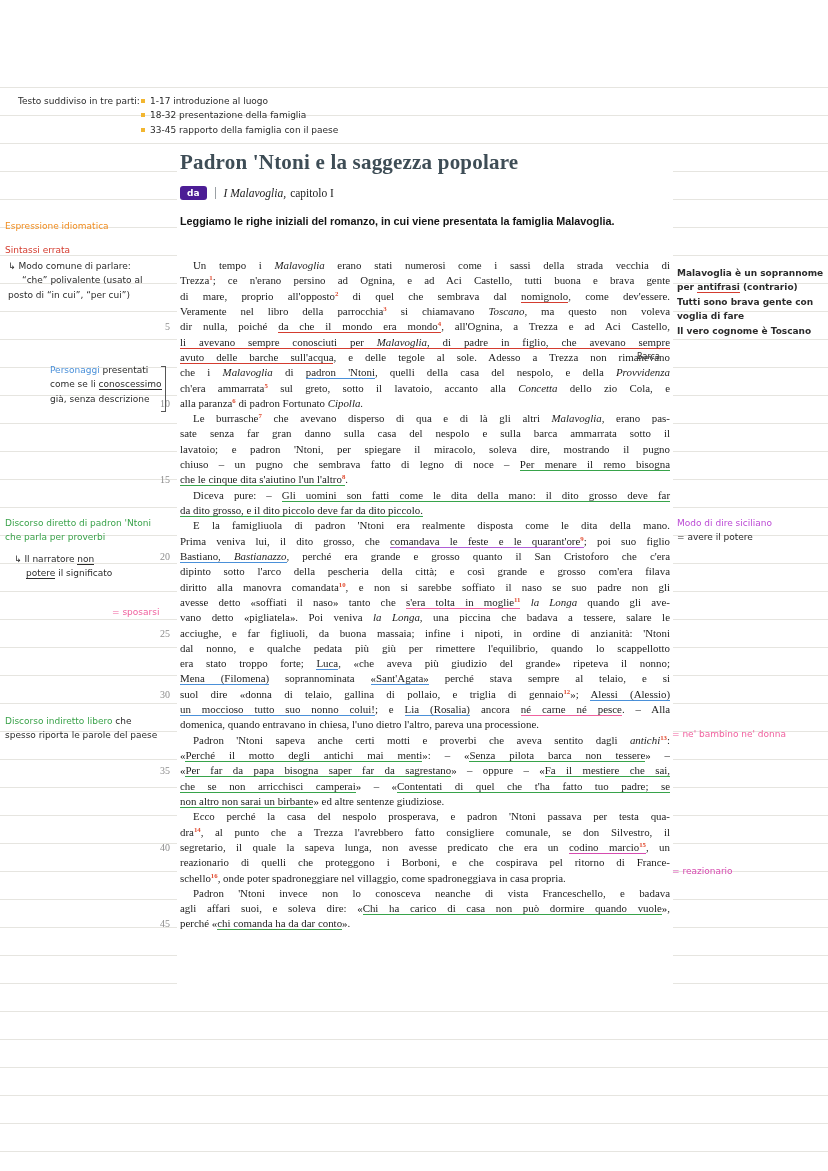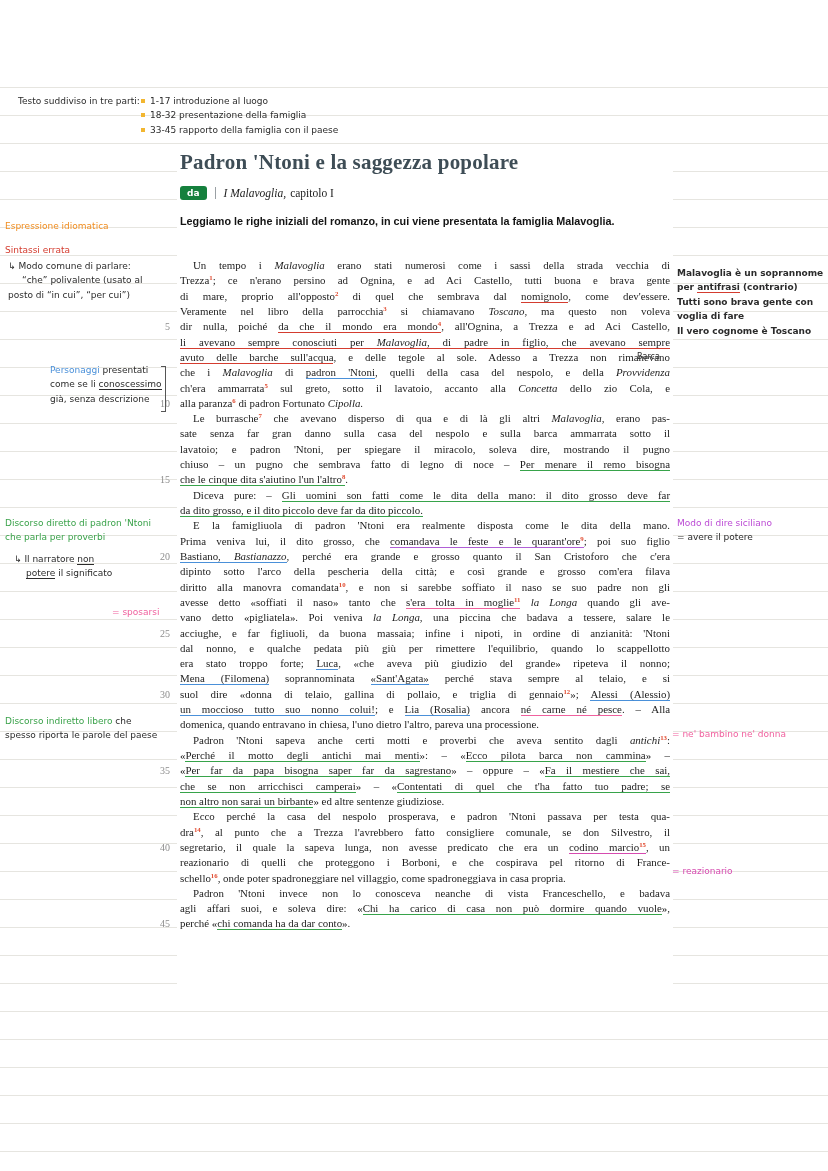--- a/index.html
+++ b/index.html
@@ -10,21 +10,21 @@
   
   #rules{position:absolute;left:0;top:60px;width:828px;height:1111px;
     background:repeating-linear-gradient(to bottom,transparent 0,transparent 27px,#e6e5e0 27px,#e6e5e0 28px);}
   
   #sheet{position:absolute;left:177px;top:146px;width:496px;height:862px;background:#fff}
 
   
   #header{position:absolute;left:180px;top:150px;width:488px}
   #title{font-family:"Liberation Serif",serif;font-weight:bold;font-size:21px;color:#3e4d56;letter-spacing:.2px}
   .srcrow{margin-top:11px;display:flex;align-items:center}
-  .badge{background:#15803d;color:#fff;font-size:9px;font-weight:bold;padding:2px 7px;border-radius:3px}
+  .badge{background:#4c1d95;color:#fff;font-size:9px;font-weight:bold;padding:2px 7px;border-radius:3px}
   .vdiv{display:inline-block;width:1px;height:12px;background:#9aa0a4;margin:0 8px}
   .work{font-family:"Liberation Serif",serif;font-style:italic;font-size:11.5px;color:#222;margin-right:4px}
   .workdetail{font-family:"Liberation Serif",serif;font-size:11.5px;color:#222}
   .intro{margin-top:15px;font-family:"Liberation Sans",sans-serif;font-weight:bold;font-size:10.8px;color:#141414}
 
   
   #bodylines{position:absolute;left:148px;top:258px;width:522px}
   .bodyline{display:flex;height:15.32px;line-height:15.32px;font-family:"Liberation Serif",serif;font-size:10.9px;color:#1c1c1c}
   .lnum{width:22px;text-align:right;margin-right:10px;font-size:10px;color:#8d8d8d;flex:none}
   .ltext{flex:1;text-align:justify;text-align-last:justify;white-space:nowrap}
@@ -194,21 +194,21 @@
       <div class="bodyline pend">
         <span class="lnum"></span>
         <span class="ltext">domenica, quando entravano in chiesa, l'uno dietro l'altro, pareva una processione.</span>
       </div>
       <div class="bodyline ind">
         <span class="lnum"></span>
         <span class="ltext">Padron 'Ntoni sapeva anche certi motti e proverbi che aveva sentito dagli <span class="m-i">antichi</span><span class="m-s">13</span>:</span>
       </div>
       <div class="bodyline">
         <span class="lnum"></span>
-        <span class="ltext">«<span class="m-ug">Perché il motto degli antichi mai menti</span>»: – «<span class="m-ug">Ecco pilota barca non cammina</span>» –</span>
+        <span class="ltext">«<span class="m-ug">Perché il motto degli antichi mai menti</span>»: – «<span class="m-ug">Senza pilota barca non tessere</span>» –</span>
       </div>
       <div class="bodyline">
         <span class="lnum">35</span>
         <span class="ltext">«<span class="m-ug">Per far da papa bisogna saper far da sagrestano</span>» – oppure – «<span class="m-ug">Fa il mestiere che sai,</span></span>
       </div>
       <div class="bodyline">
         <span class="lnum"></span>
         <span class="ltext"><span class="m-ug">che se non arricchisci camperai</span>» – «<span class="m-ug">Contentati di quel che t'ha fatto tuo padre; se</span></span>
       </div>
       <div class="bodyline pend">

